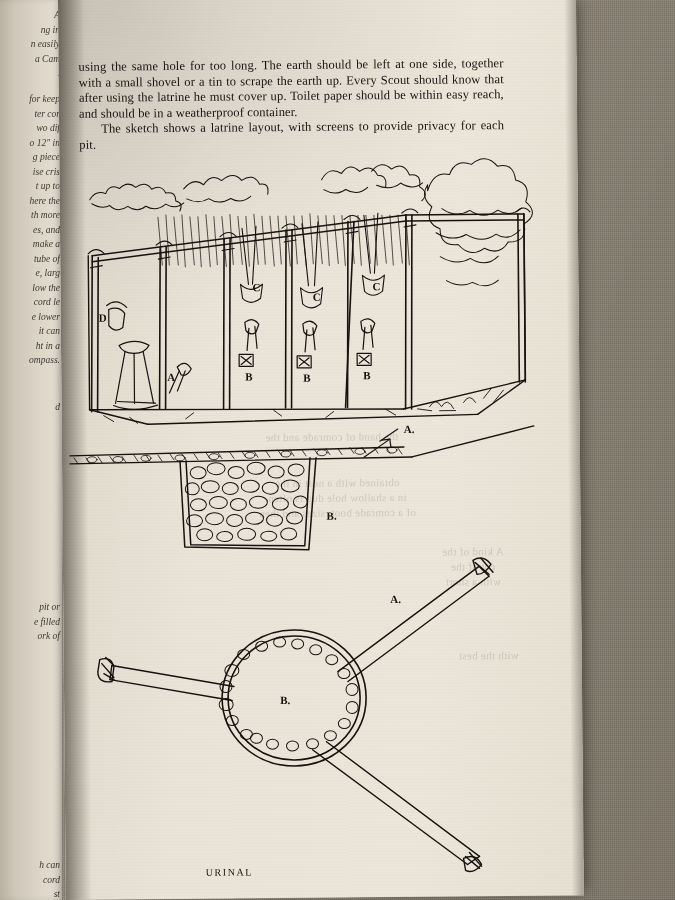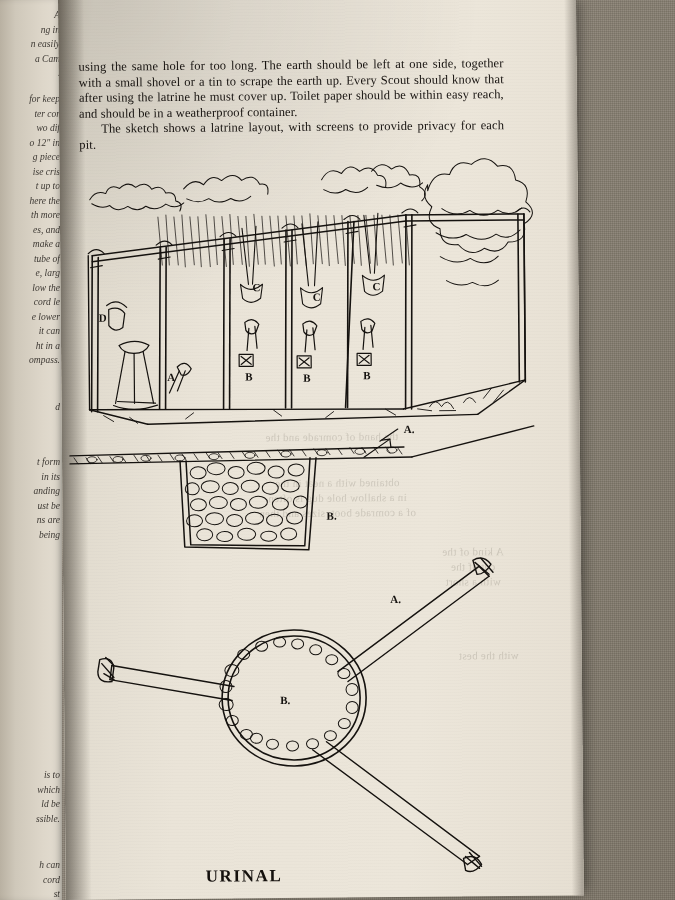--- a/index.html
+++ b/index.html
@@ -110,22 +110,22 @@
     transform: scaleX(-1);
     pointer-events: none;
     white-space: pre-line;
     text-align: center;
   }
 
   .caption {
     position: absolute;
     left: 140px;
     top: 868px;
-    font-size: 17px;
-    font-weight: bold;
+    font-size: 10px;
+    font-weight: normal;
     letter-spacing: 1.6px;
     color: #14100d;
   }
 
   
   svg.sketch {
     position: absolute;
     left: 12px;
     top: 160px;
     width: 500px;
@@ -165,30 +165,23 @@
 make a
 tube  of
 e, larg
 low  the
 cord  le
 e  lower
 it  can
 ht in a
 ompass.</div>
     <div class="lcol" style="top:400px">d</div>
-    <div class="lcol" style="top:455px">t form
-in  its
-anding
-ust  be
-ns  are
-being</div>
-    <div class="lcol" style="top:768px">is  to
-which
-ld  be
-ssible.</div>
+    <div class="lcol" style="top:600px">pit or
+e filled
+ork  of</div>
     <div class="lcol" style="top:858px">h can
 cord
 st</div>
   </div>
 
   <div class="page-main">
     <div class="spine-shadow"></div>
     <div class="right-edge-shadow"></div>
     <div class="grain"></div>
 

